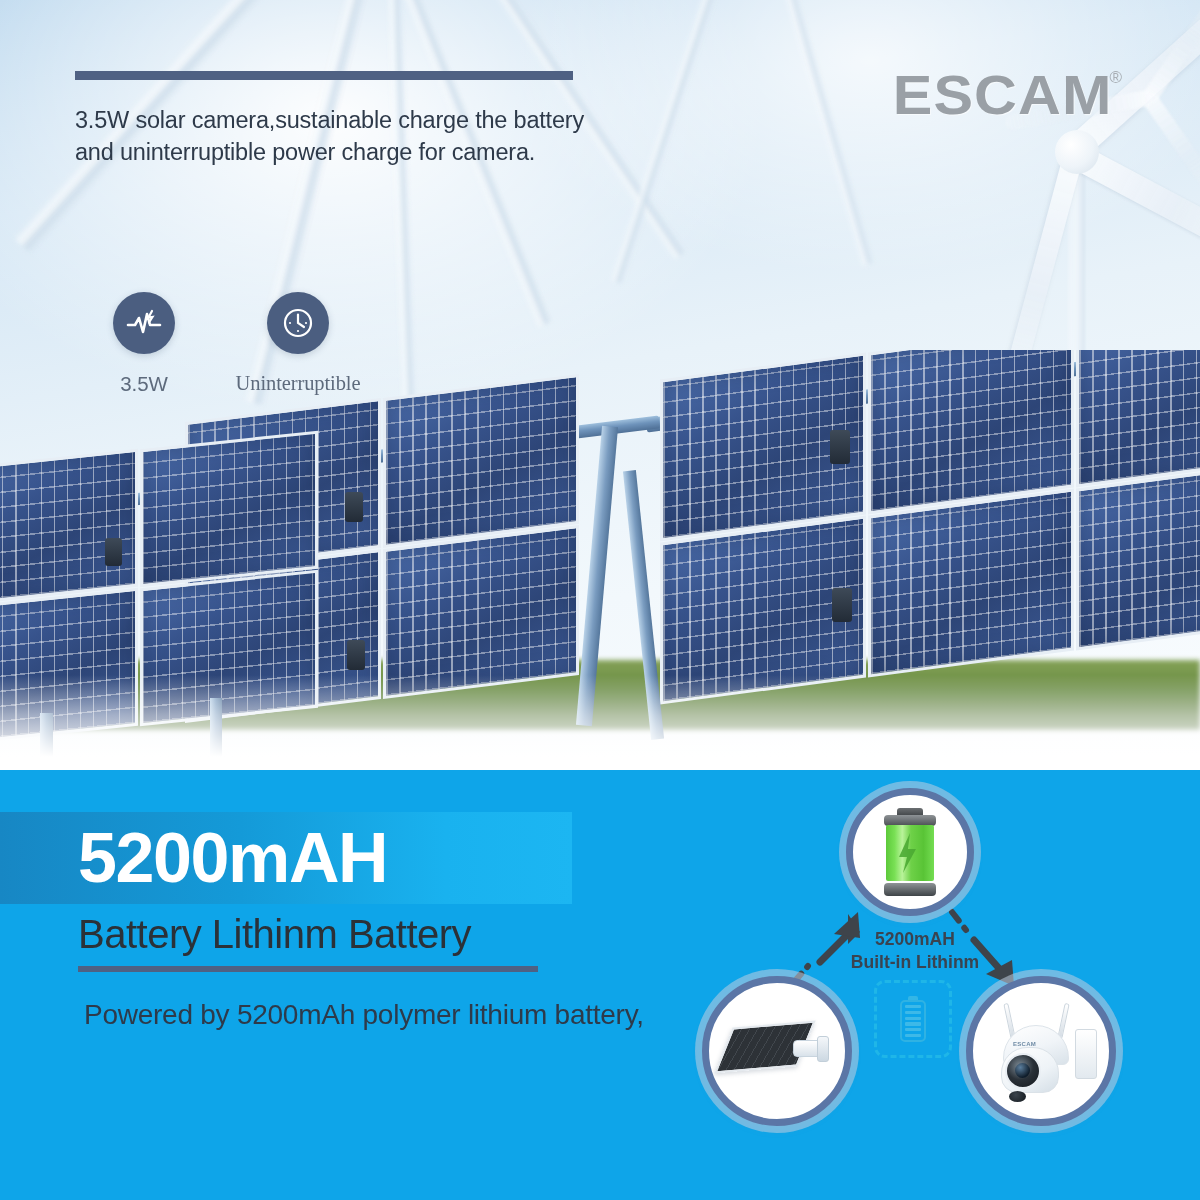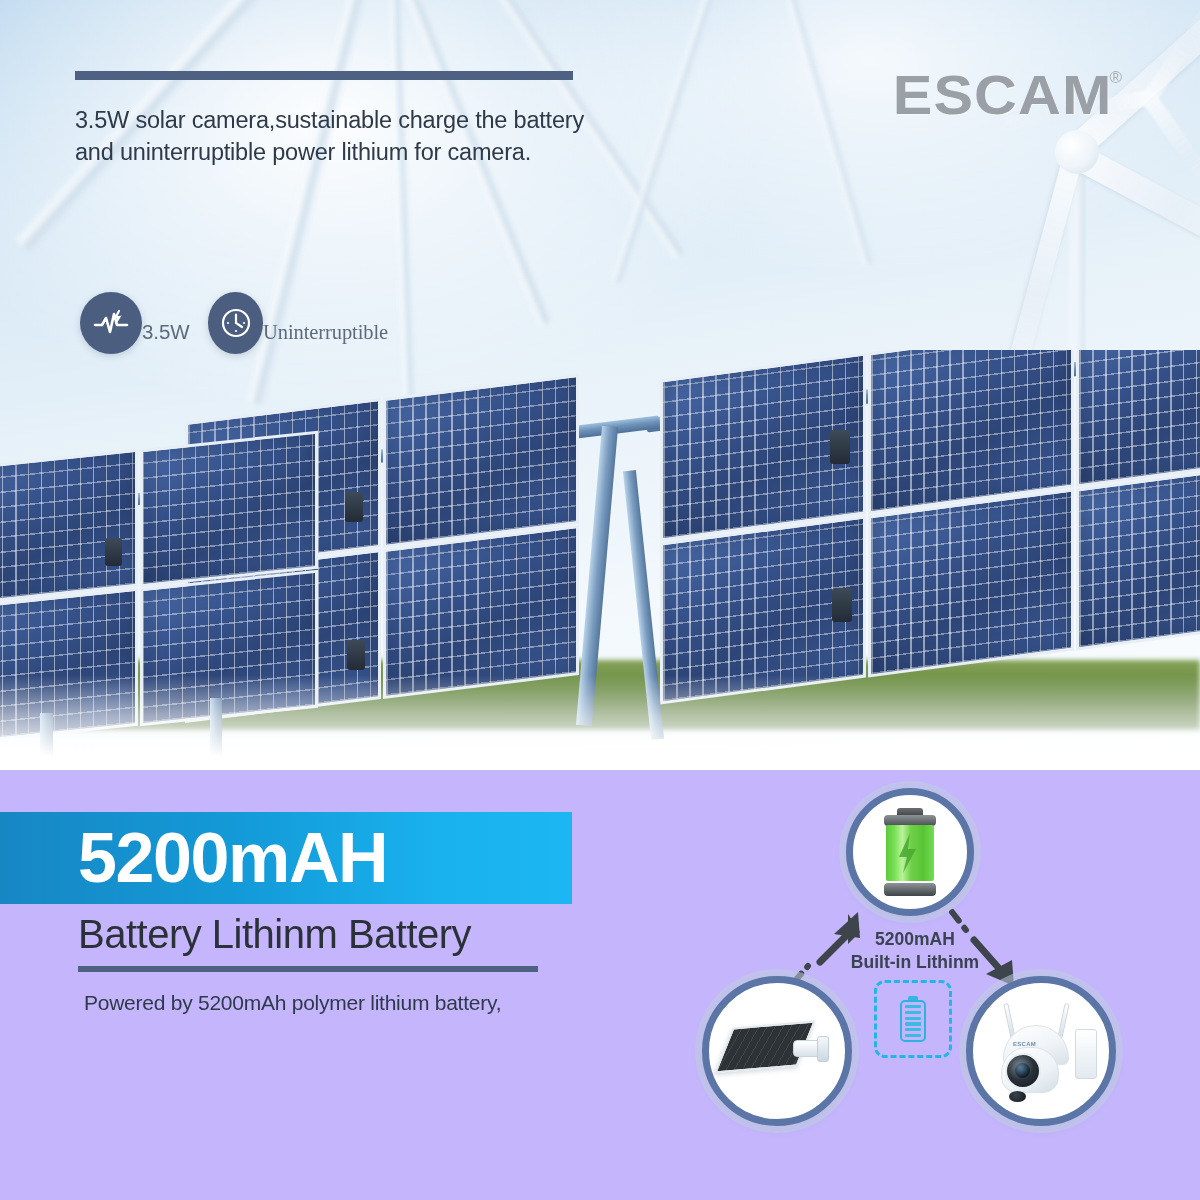--- a/index.html
+++ b/index.html
@@ -133,52 +133,52 @@
   .title-rule {
     width:498px; height:9px; background:#4f6183; margin-top:13px; margin-bottom:24px;
   }
   .hero-sub {
     font-size:23.5px; line-height:1.38; color:#2e3a4a; font-weight:400; letter-spacing:-0.2px;
     max-width:560px;
   }
 
   
   .features { position:absolute; left:80px; top:292px; z-index:60; display:flex; }
-  .feature { display:flex; flex-direction:row; align-items:center; }
+  .feature { display:flex; flex-direction:column; align-items:center; }
   .f-circle {
     width:62px; height:62px; border-radius:50%;
     background:#4b5e80;
     display:flex; align-items:center; justify-content:center;
     box-shadow:0 2px 7px rgba(60,80,110,0.22);
   }
   .f-label {
     margin-top:18px; font-size:20.5px; color:#5d6a7c; font-weight:400; white-space:nowrap;
     letter-spacing:-0.1px;
   }
 
   
-  .lower { position:absolute; left:0; top:770px; width:1200px; height:430px; background:#c4b5fd; }
+  .lower { position:absolute; left:0; top:770px; width:1200px; height:430px; background:#0ea5e9; }
 
   .mah-banner {
     position:absolute; left:0; top:42px; width:572px; height:92px;
     background:linear-gradient(90deg,#1787c4 0%, #149ad8 42%, #19b2ef 78%, #1cb6f2 100%);
     display:flex; align-items:center;
   }
   .mah-text {
     color:#ffffff; font-size:70px; font-weight:700; letter-spacing:-1.4px;
     margin-left:78px; line-height:1;
   }
   .poly-title {
     position:absolute; left:78px; top:142px;
     font-size:40px; color:#2b3138; font-weight:400; letter-spacing:-0.5px;
   }
   .poly-rule { position:absolute; left:78px; top:196px; width:460px; height:6px; background:#4f6183; }
   .lower-body {
-    position:absolute; left:84px; top:218px; width:610px;
-    font-size:21px; line-height:1.47; color:#2e3a4a; letter-spacing:-0.25px;
+    position:absolute; left:84px; top:224px; width:610px;
+    font-size:28px; line-height:1.47; color:#2e3a4a; letter-spacing:-0.25px;
   }
 
   
   .diagram { position:absolute; left:690px; top:10px; width:500px; height:410px; }
   .ring {
     position:absolute; border-radius:50%;
     background:#ffffff;
     border:7px solid #5b76a6;
     box-shadow:0 0 0 7px rgba(191,205,224,0.55), 0 3px 10px rgba(120,140,170,0.18);
     display:flex; align-items:center; justify-content:center;
@@ -375,21 +375,21 @@
   </div>
 
   <div class="logo">
     <span class="logo-text">ESCAM</span>
     <span class="logo-r">®</span>
   </div>
 
   <div class="hero-text">
     <div class="title-rule"></div>
     <div class="hero-sub">3.5W solar camera,sustainable charge the battery</div>
-    <div class="hero-sub">and uninterruptible power lithium for camera.</div>
+    <div class="hero-sub">and uninterruptible power charge for camera.</div>
   </div>
 
   <div class="features">
 
     <div class="feature" style="width:128px;">
       <div class="f-circle">
         <svg width="36" height="30" viewBox="0 0 36 30">
           <path d="M2 17 H9 L13 10 L17 24 L21 6 L24 17 H34" fill="none" stroke="#ffffff" stroke-width="2.6" stroke-linecap="round" stroke-linejoin="round"></path>
           <path d="M26 3 L22.5 9.5 L26.5 9 L23 14.5" fill="none" stroke="#ffffff" stroke-width="2.2" stroke-linecap="round"></path>
         </svg>

